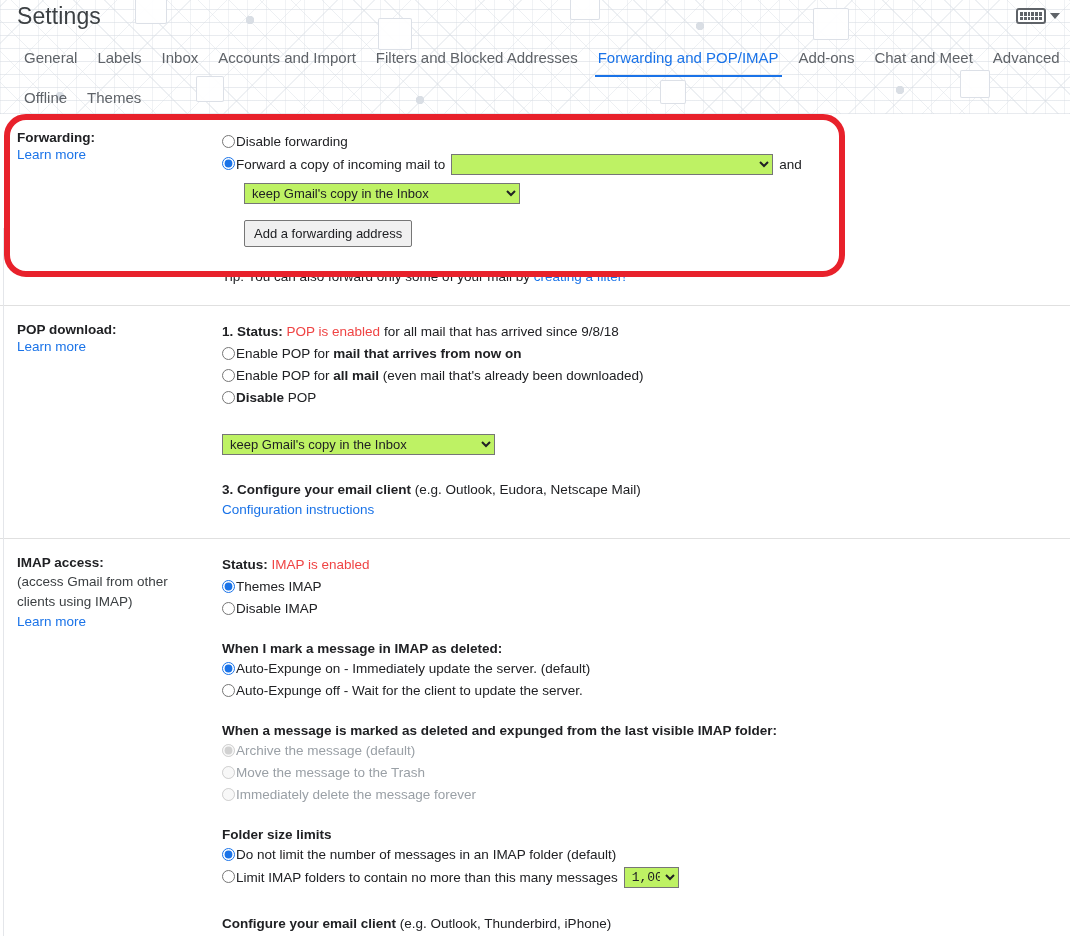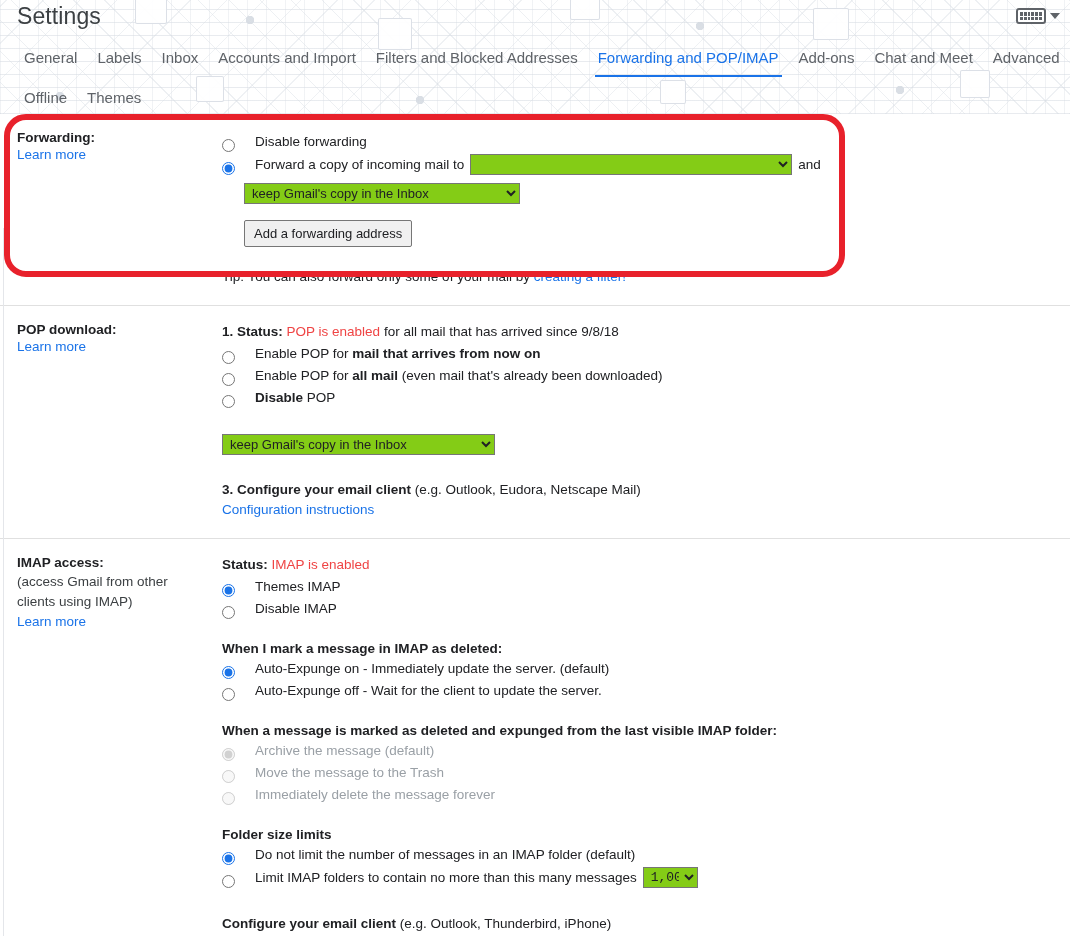--- a/index.html
+++ b/index.html
@@ -138,41 +138,41 @@
   a.link, .link {
     color: #1a73e8;
     text-decoration: none;
     cursor: pointer;
   }
   .green { color: #ef4444; font-weight: normal; }
   .b { font-weight: bold; }
 
   .opt {
     display: flex;
-    align-items: flex-end;
-    gap: 20px;
+    align-items: flex-start;
+    gap: 1px;
     margin: 2px 0;
     line-height: 20px;
   }
   .opt input[type=radio] {
     margin: 3px 0 0 0;
     width: 13px; height: 13px;
     accent-color: #1a73e8;
     flex: 0 0 13px;
     cursor: pointer;
   }
   .opt.disabled { color: #9aa0a6; }
   .opt.disabled input[type=radio] { accent-color: #bdc1c6; cursor: default; }
 
   select.gsel {
     font-family: "Liberation Sans", sans-serif;
     font-size: 13px;
     height: 21px;
     border: 1px solid #767676;
-    background: #84cc16;
+    background: #bef264;
     color: #202124;
     padding: 0 2px 0 3px;
     vertical-align: middle;
   }
   select.fwd-addr { width: 322px; }
   select.fwd-action { width: 276px; margin: 6px 0 0 22px; }
   select.pop-action { width: 273px; }
   select.limit { width: 55px; font-family: Liberation Mono, monospace; }
 
   button.gbtn {

